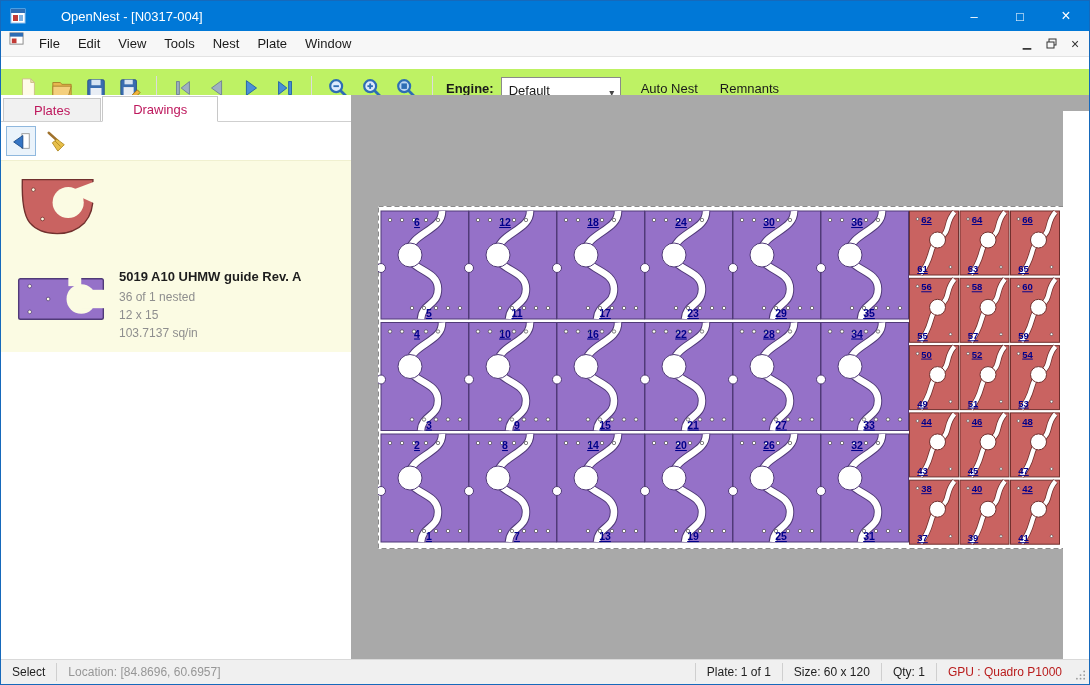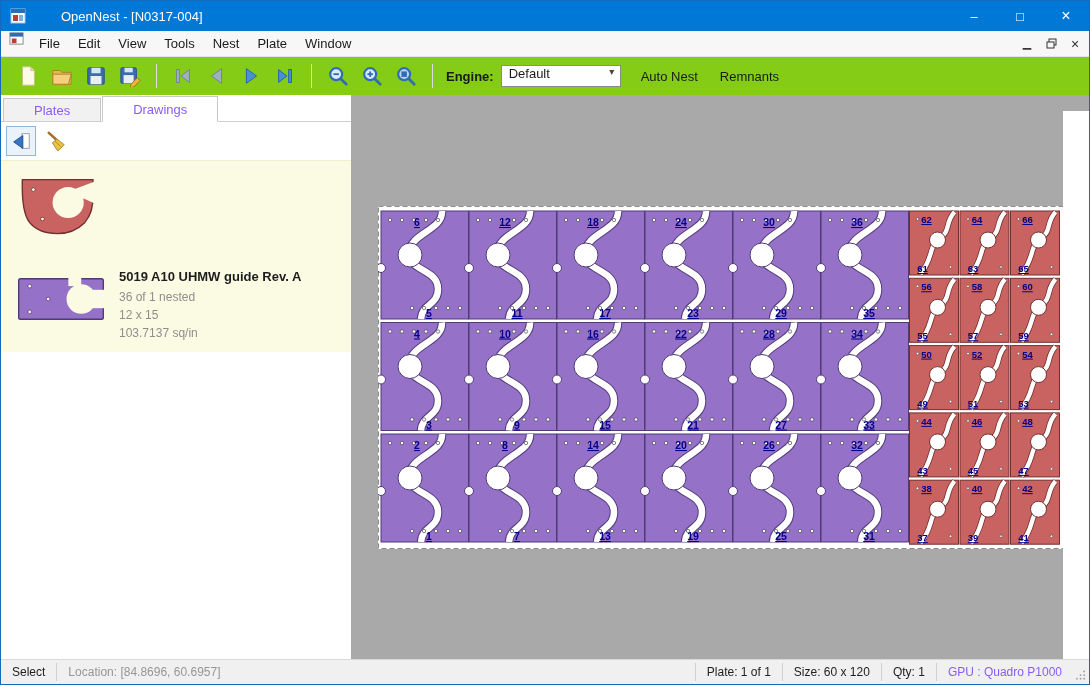--- a/index.html
+++ b/index.html
@@ -15,32 +15,32 @@
   .cap-btn.close{font-size:16px}
 
   
   .menubar{position:absolute;left:0;top:30px;right:0;height:26px;background:#f7f7f7;border-bottom:1px solid #e3e3e3;display:flex;font-size:13px;color:#1a1a1a}
   .mdi-doc-icon{margin:0 6px 0 8px;display:flex}
   .menu-item{padding:0 9px;height:100%;display:flex;align-items:center}
   .mdi-controls{margin-left:auto;display:flex;align-items:center;margin-right:5px;color:#333;gap:6px}
   .mdi-btn{width:18px;height:18px;display:flex;align-items:center;justify-content:center;font-size:11px}
 
   
-  .toolbar{position:absolute;left:0;top:56px;right:0;height:38px;background:#84cc16;display:flex;align-items:center;padding-left:10px;font-size:13px;color:#1a1a1a}
+  .toolbar{position:absolute;left:0;top:68px;right:0;height:38px;background:#bef264;display:flex;align-items:center;padding-left:10px;font-size:13px;color:#1a1a1a}
   .tbtn{width:30px;height:30px;display:flex;align-items:center;justify-content:center;margin:0 2px}
   .tsep{width:1px;height:24px;background:#dcdcdc;margin:0 9px}
   .engine-label{font-weight:bold;margin-left:4px}
-  .combo{width:120px;height:22px;background:#fff;border:1px solid #8a8a8a;display:flex;align-items:flex-start;padding-left:7px;margin-left:7px}
+  .combo{width:120px;height:22px;background:#fff;border:1px solid #8a8a8a;display:flex;align-items:flex-end;padding-left:7px;margin-left:7px}
   .combo .caret{margin-left:auto;width:16px;text-align:center;color:#444;font-size:10px}
   .flatbtn{padding:0 10px;height:26px;display:flex;align-items:center;margin-left:2px}
 
   
   .sidebar{position:absolute;left:0;top:94px;width:350px;bottom:25px;background:#fff}
   .tabstrip{height:27px;display:flex;align-items:flex-end;padding-left:2px;border-bottom:1px solid #cfcfcf;background:#fff}
-  .tab{height:23px;padding:0 30px;display:flex;align-items:center;font-size:13px;border:1px solid #c8c8c8;border-bottom:none;background:#f1f1f1;margin-right:1px;color:#8b5cf6}
+  .tab{height:23px;padding:0 30px;display:flex;align-items:center;font-size:13px;border:1px solid #c8c8c8;border-bottom:none;background:#f1f1f1;margin-right:1px;color:#be185d}
   .tab.active{height:26px;background:#fff;position:relative;z-index:2;margin-bottom:-1px;border-bottom:1px solid #fff}
   .side-toolbar{height:38px;display:flex;align-items:center;padding:3px 5px;gap:5px}
   .side-btn{width:30px;height:30px;display:flex;align-items:center;justify-content:center}
   .side-btn.boxed{border:1px solid #8fb8de;background:#eaf3fb}
   .dlist{background:#fbfbe3;border-top:1px solid #f0f0d0}
   .ditem{display:flex;padding:12px 8px 10px 14px;min-height:86px}
   .dthumb{width:104px;flex:0 0 104px}
   .dtext .t{font-weight:bold;font-size:13px;color:#1d1d1d;margin-bottom:4px}
   .dtext .s{font-size:12px;color:#8e8e8e;line-height:1.5}
 
@@ -48,21 +48,21 @@
   .canvas{position:absolute;left:350px;top:94px;right:0;bottom:25px;background:#a9a9a9;overflow:hidden}
   .plate{position:absolute;left:27px;top:111px;width:686px;height:343px;background:#fff}
   .plate svg{position:absolute;left:0;top:0;width:100%;height:100%}
   .vscroll{position:absolute;right:0;top:16px;width:26px;bottom:0;background:#fff}
 
   
   .statusbar{position:absolute;left:0;bottom:0;right:0;height:25px;background:#f0f0f0;border-top:1px solid #d9d9d9;display:flex;align-items:stretch;font-size:12px;color:#222}
   .sb-cell{display:flex;align-items:center;padding:12px 11px;white-space:nowrap}
   .sb-sep{width:1px;background:#cfcfcf;margin:3px 0}
   .location{color:#969696}
-  .gpu{color:#8b5cf6}
+  .gpu{color:#b91c1c}
   .spacer{flex:1}
   .grip{width:16px;display:flex;align-items:flex-end;justify-content:flex-end;padding:3px}
 </style>
 </head>
 <body>
 
 <div id="win">
 
   <div class="titlebar" style="background: rgb(0, 120, 215); gap: 28px;">
     <span class="tb-icon">

